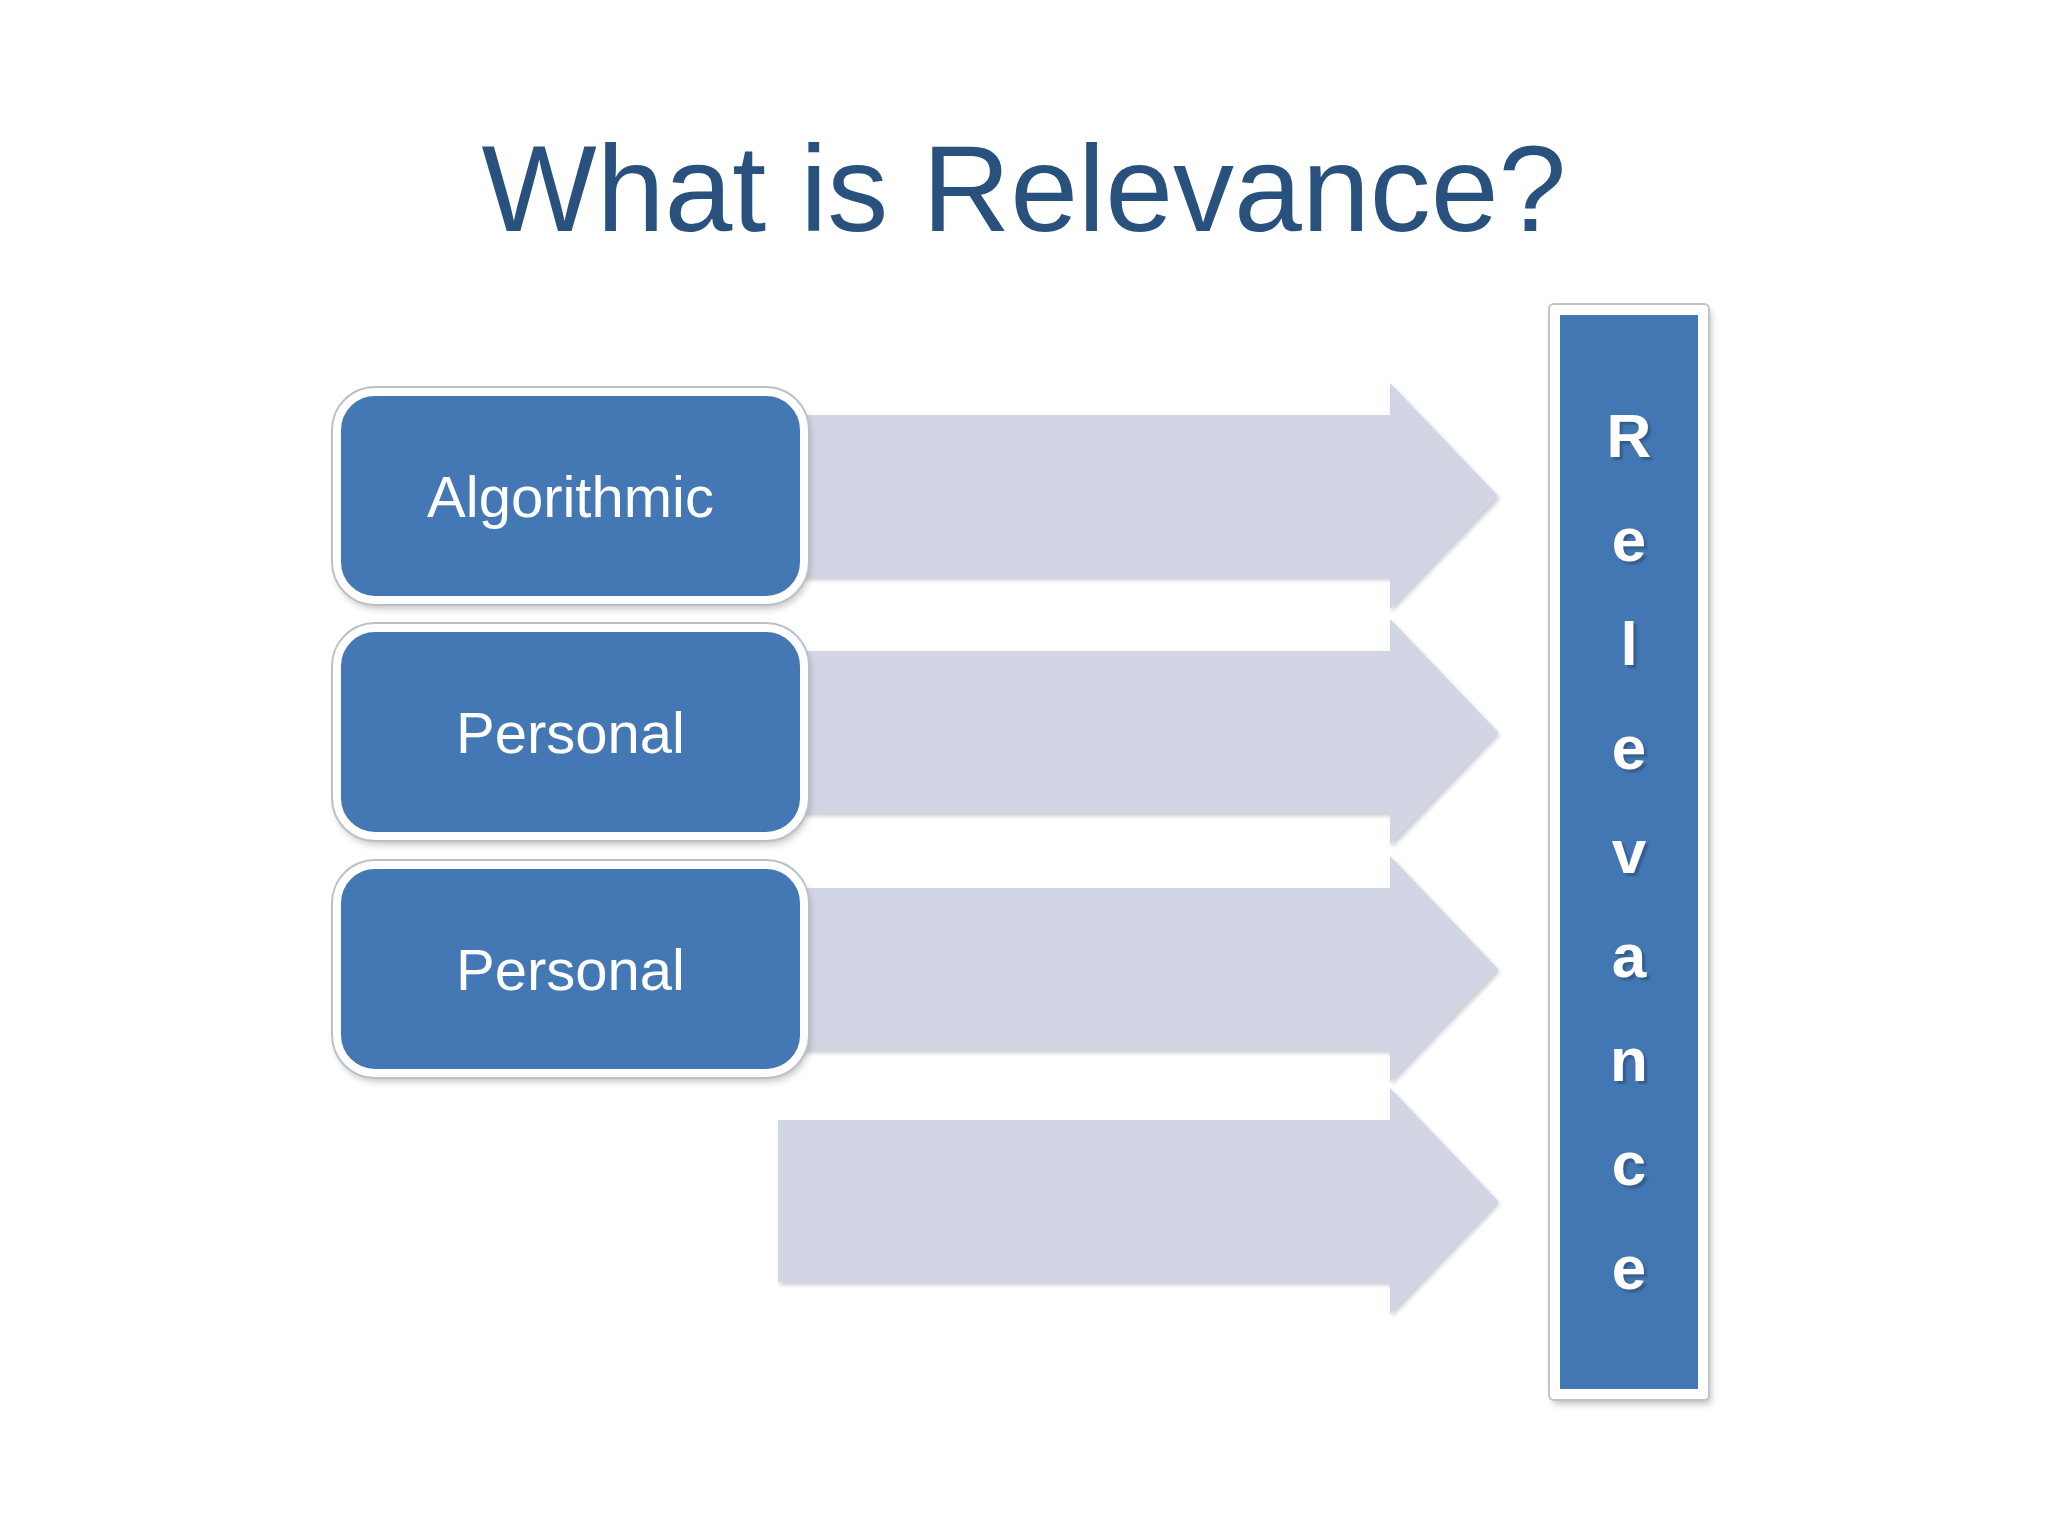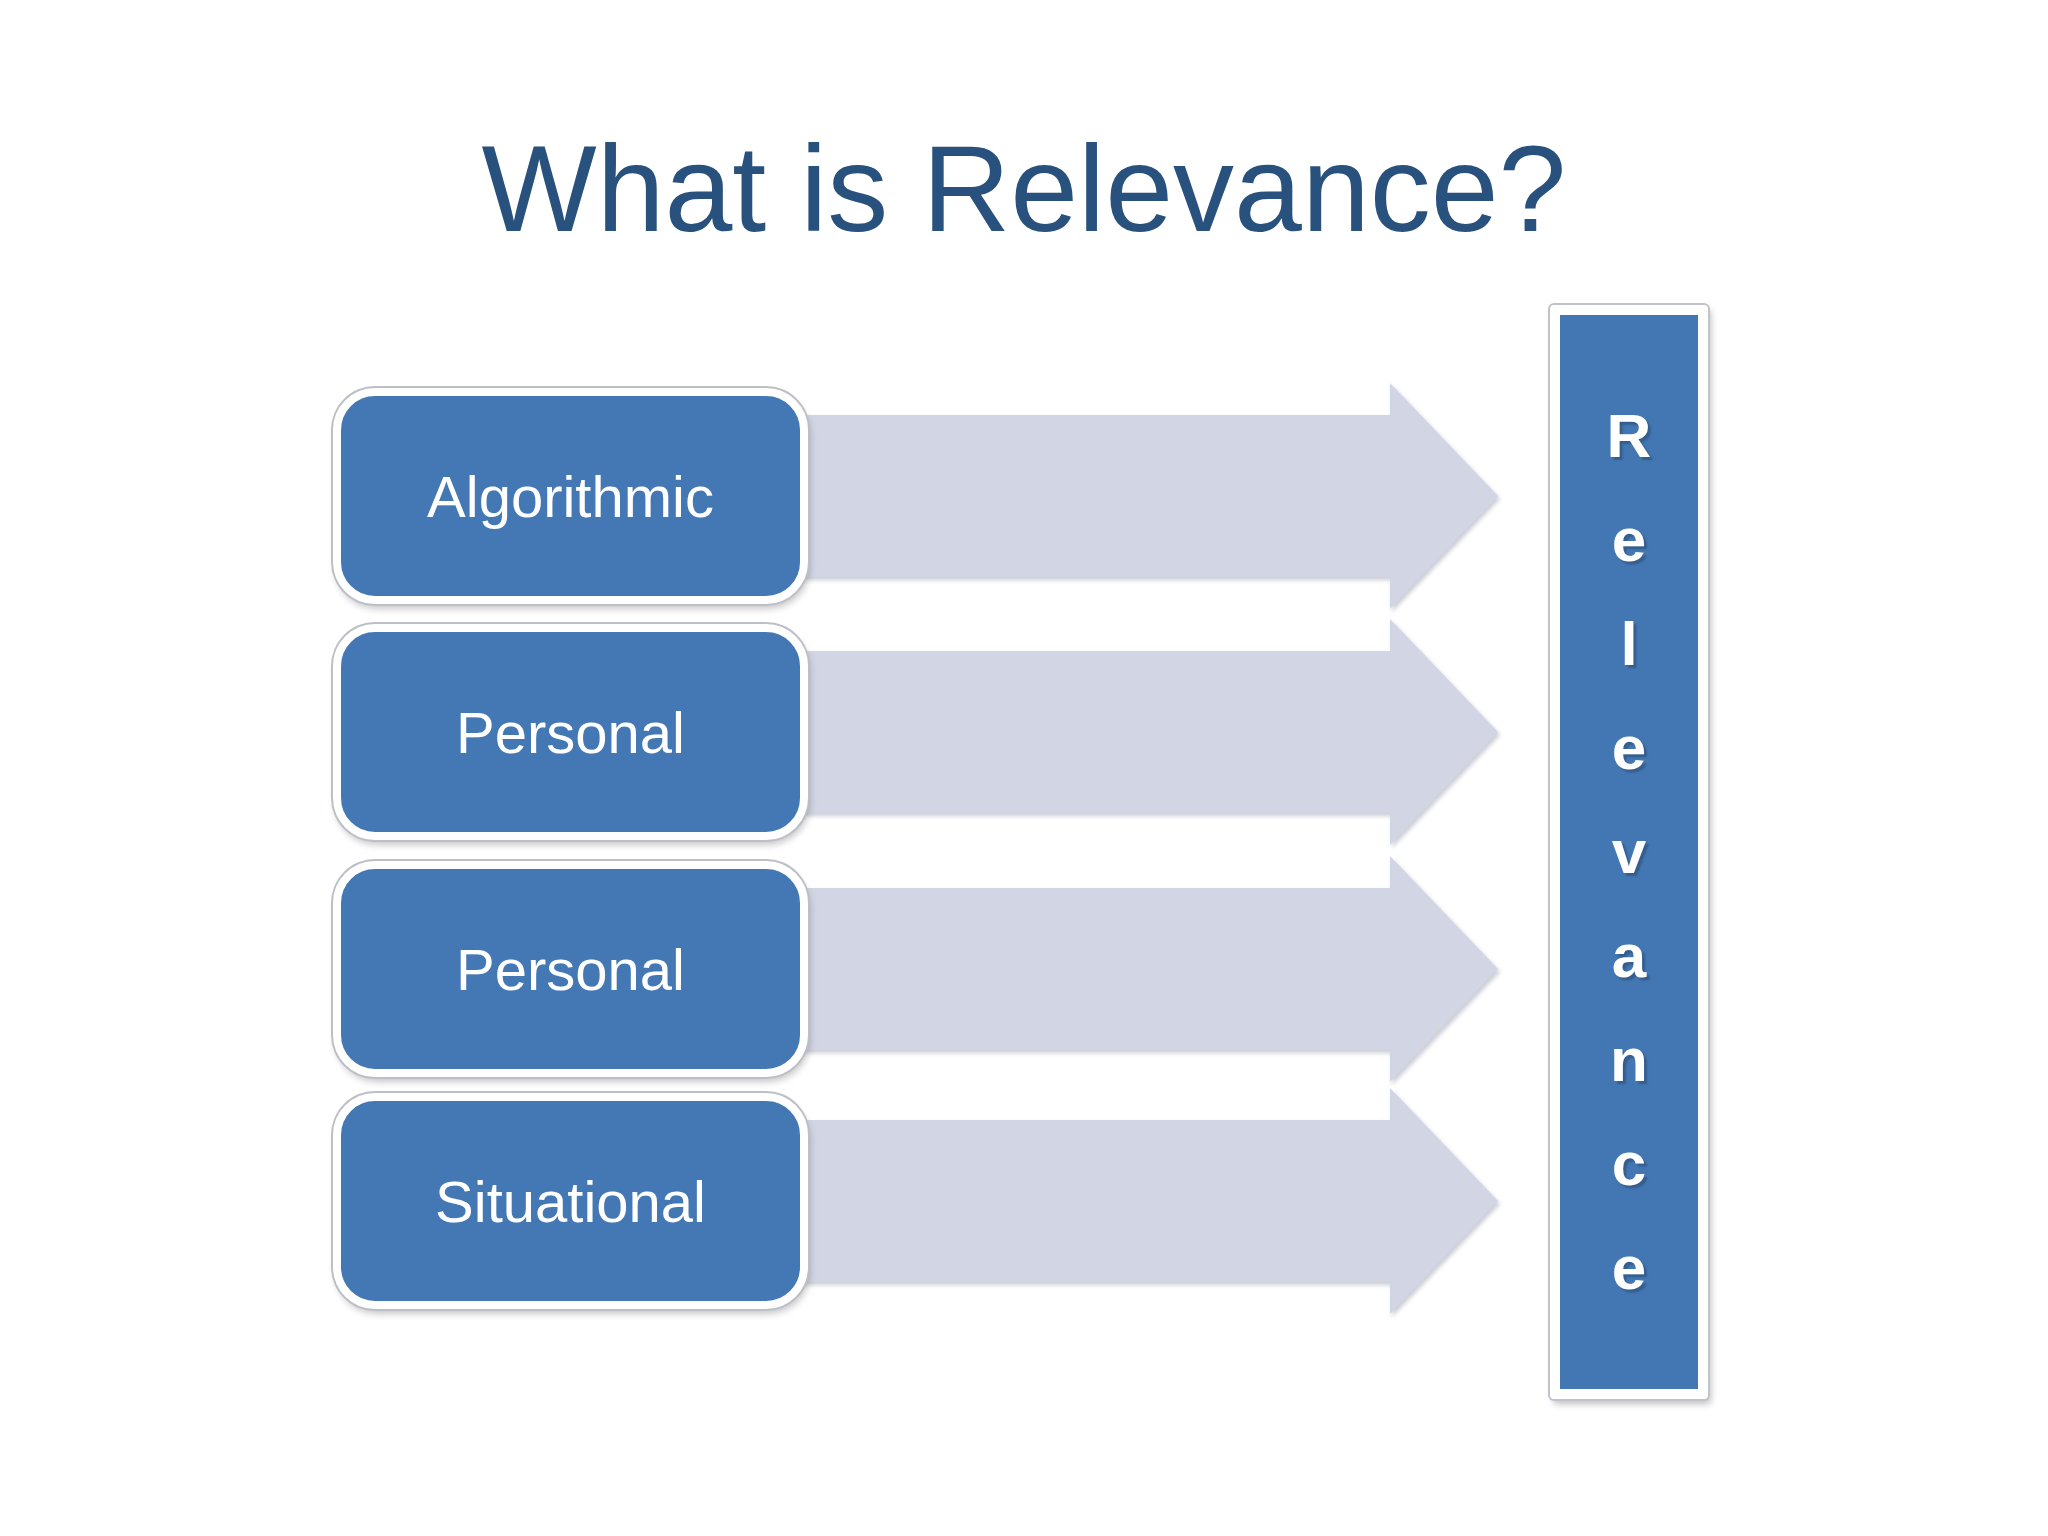--- a/index.html
+++ b/index.html
@@ -84,23 +84,20 @@
 
   <div class="type-box" style="top:388px">
     <span>Algorithmic</span>
   </div>
   <div class="type-box" style="top:624px">
     <span>Personal</span>
   </div>
   <div class="type-box" style="top:861px">
     <span>Personal</span>
   </div>
-  <div class="type-box" style="top:1093px">
-    <span>Situational</span>
-  </div>
 
   <div class="relevance-bar">
     <span class="bar-letter">R</span>
     <span class="bar-letter">e</span>
     <span class="bar-letter">l</span>
     <span class="bar-letter">e</span>
     <span class="bar-letter">v</span>
     <span class="bar-letter">a</span>
     <span class="bar-letter">n</span>
     <span class="bar-letter">c</span>

